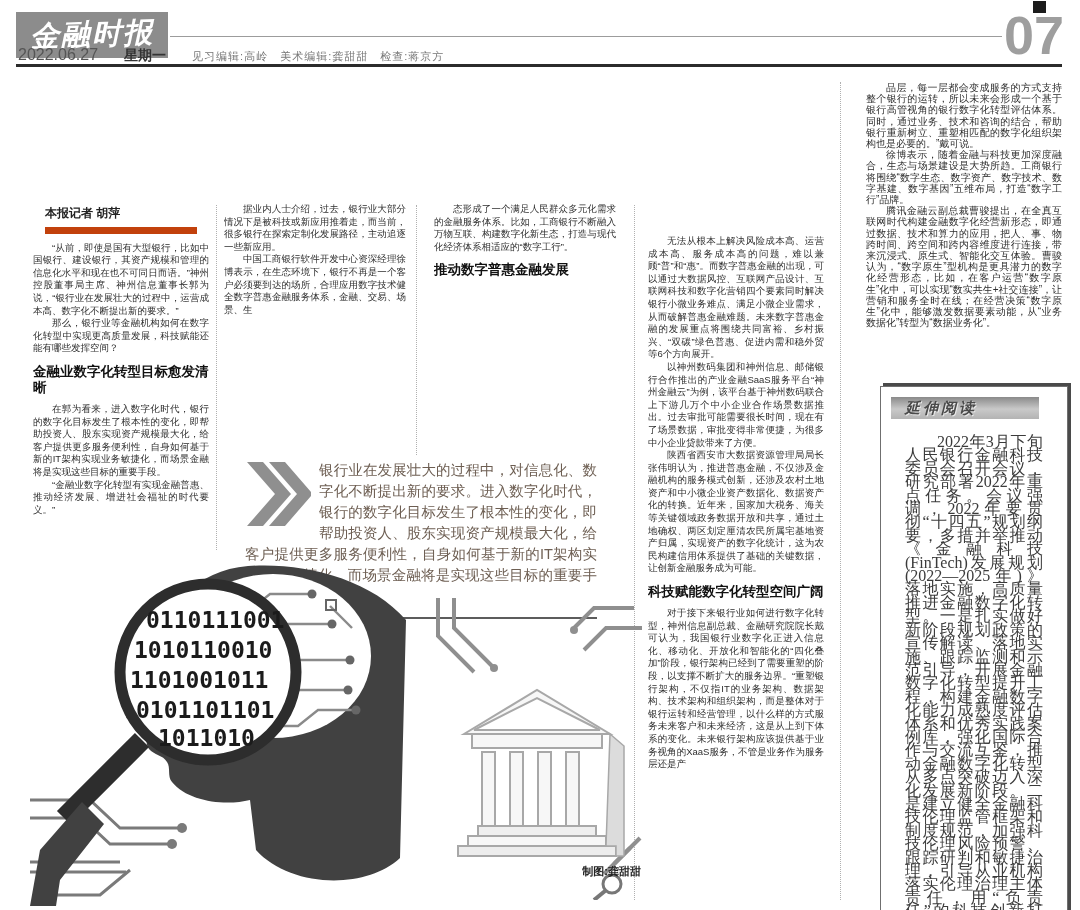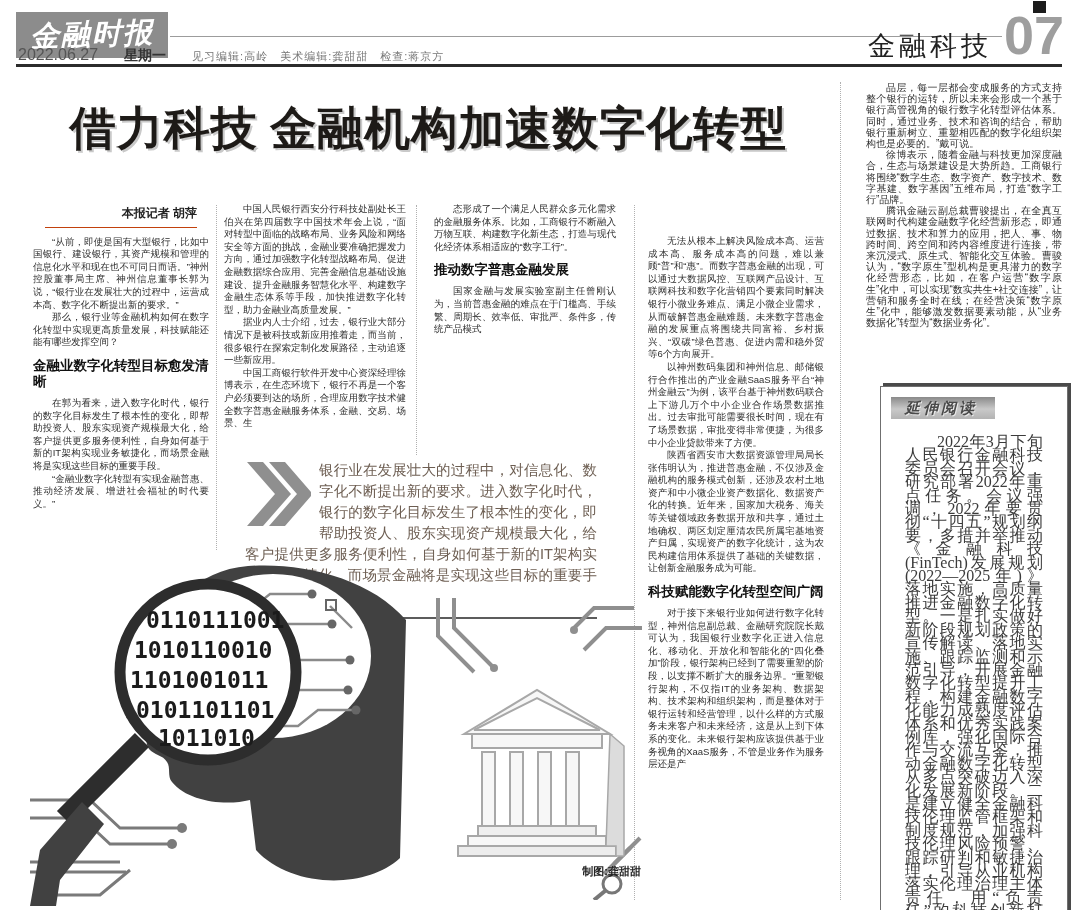--- a/index.html
+++ b/index.html
@@ -27,37 +27,37 @@
   
   .col{position:absolute;top:203px;font-size:9.5px;line-height:12.6px;text-align:justify;overflow:hidden;}
   .col p{margin:0;text-indent:2em;}
   .subhead{font-size:13.5px;font-weight:bold;color:#111;text-align:left;text-indent:0 !important;
            margin:9px 0 7px 0 !important;line-height:16px;}
   #col1{left:33px;width:176px;height:352px;}
   #col2{left:224px;width:182px;height:255px;}
   #col3{left:434px;width:182px;height:256px;}
   #col4{left:648px;width:176px;height:700px;margin-top:32px;}
   #col5{left:866px;top:82px;width:196px;height:300px;font-size:10px;line-height:11.2px;}
-  .byline{ text-align:right;font-size:12px;font-weight:bold;color:#222;text-indent:0 !important;
-           padding:4px 0 7px 0;margin:0 12px 8px 12px !important;border-bottom:1px solid #c2410c;}
+  .byline{ text-align:left;font-size:12px;font-weight:bold;color:#222;text-indent:0 !important;
+           padding:4px 0 7px 0;margin:0 12px 8px 12px !important;border-bottom:7px solid #c2410c;}
   
   .vdots{position:absolute;width:0;border-left:1px dotted #b0b0b0;}
   
   .pull-quote{position:absolute;left:245px;top:460px;width:352px;color:#6d5e52;
               font-size:14.5px;line-height:21px;text-align:justify;
               border-bottom:2px solid #5c5c5c;padding-bottom:10px;}
   .pq-chevron{float:left;margin:2px 8px 2px 0;}
   
   .illu{position:absolute;}
   .caption{position:absolute;left:545px;top:864px;width:96px;text-align:right;
            font-size:11px;font-weight:bold;color:#222;}
   
   .sidebar{position:absolute;left:880px;top:386px;width:170px;padding:8px;
            border:1px solid #6f6f6f;box-shadow:3px -3px 0 #4a4a4a;background:#fff;}
-  .sb-banner{width:104px;height:22px;margin:2px 0 9px 2px;
+  .sb-banner{width:148px;height:22px;margin:2px 0 9px 2px;
              background:linear-gradient(180deg,#8a8a8a 0%,#c9c9c9 55%,#b3b3b3 100%);
              display:flex;align-items:center;}
   .sb-banner span{font-family:"DejaVu Serif",serif;font-style:italic;font-weight:bold;font-size:15px;
                   color:#4a4a4a;letter-spacing:3px;padding-left:14px;text-shadow:1px 1px 0 #e8e8e8;}
   .sb-body{font-family:Liberation Serif, serif;font-size:16px;line-height:13.4px;color:#3b3b3b;
            text-align:justify;text-indent:2em;margin:16px;}
   .sb-credit{font-family:"Liberation Serif",serif;font-size:11px;font-weight:bold;color:#333;
              text-align:right;margin-top:2px;}
 </style>
 </head>
@@ -67,51 +67,47 @@
 
   <div class="logo-box">
     <span class="logo-text">金融时报</span>
   </div>
   <div class="thin-rule"></div>
   <div class="date-row">
     <span class="date-txt">2022.06.27</span>
     <span class="weekday-txt">星期一</span>
     <span class="editors-txt">见习编辑:高岭　美术编辑:龚甜甜　检查:蒋京方</span>
   </div>
-  <div class="section-title">金融科技</div>
   <div class="page-num-marker"></div>
   <div class="page-num">07</div>
   <div class="header-rule"></div>
 
-  <div class="headline">借力科技 金融机构加速数字化转型</div>
 
   <div class="vdots" style="left:216px;top:205px;height:345px;"></div>
   <div class="vdots" style="left:416px;top:205px;height:250px;"></div>
   <div class="vdots" style="left:634px;top:205px;height:695px;"></div>
   <div class="vdots" style="left:840px;top:82px;height:818px;"></div>
 
   <div class="col" id="col1">
     <p class="byline">本报记者 胡萍</p>
     <p>“从前，即使是国有大型银行，比如中国银行、建设银行，其资产规模和管理的信息化水平和现在也不可同日而语。”神州控股董事局主席、神州信息董事长郭为说，“银行业在发展壮大的过程中，运营成本高、数字化不断提出新的要求。”</p>
     <p>那么，银行业等金融机构如何在数字化转型中实现更高质量发展，科技赋能还能有哪些发挥空间？</p>
     <p class="subhead">金融业数字化转型目标愈发清晰</p>
     <p>在郭为看来，进入数字化时代，银行的数字化目标发生了根本性的变化，即帮助投资人、股东实现资产规模最大化，给客户提供更多服务便利性，自身如何基于新的IT架构实现业务敏捷化，而场景金融将是实现这些目标的重要手段。</p>
     <p>“金融业数字化转型有实现金融普惠、推动经济发展、增进社会福祉的时代要义。”</p>
   </div>
 
   <div class="col" id="col2">
-    <p>中国人民银行西安分行科技处副处长王伯兴在第四届数字中国技术年会上说，“面对转型中面临的战略布局、业务风险和网络安全等方面的挑战，金融业要准确把握发力方向，通过加强数字化转型战略布局、促进金融数据综合应用、完善金融信息基础设施建设、提升金融服务智慧化水平、构建数字金融生态体系等手段，加快推进数字化转型，助力金融业高质量发展。”</p>
     <p>据业内人士介绍，过去，银行业大部分情况下是被科技或新应用推着走，而当前，很多银行在探索定制化发展路径，主动追逐一些新应用。</p>
     <p>中国工商银行软件开发中心资深经理徐博表示，在生态环境下，银行不再是一个客户必须要到达的场所，合理应用数字技术健全数字普惠金融服务体系，金融、交易、场景、生</p>
   </div>
 
   <div class="col" id="col3">
     <p>态形成了一个满足人民群众多元化需求的金融服务体系。比如，工商银行不断融入万物互联、构建数字化新生态，打造与现代化经济体系相适应的“数字工行”。</p>
     <p class="subhead">推动数字普惠金融发展</p>
-    <p>国家金融与发展实验室副主任曾刚认为，当前普惠金融的难点在于门槛高、手续繁、周期长、效率低、审批严、条件多，传统产品模式</p>
   </div>
 
   <div class="col" id="col4">
     <p>无法从根本上解决风险成本高、运营成本高、服务成本高的问题，难以兼顾“普”和“惠”。而数字普惠金融的出现，可以通过大数据风控、互联网产品设计、互联网科技和数字化营销四个要素同时解决银行小微业务难点、满足小微企业需求，从而破解普惠金融难题。未来数字普惠金融的发展重点将围绕共同富裕、乡村振兴、“双碳”绿色普惠、促进内需和稳外贸等6个方向展开。</p>
     <p>以神州数码集团和神州信息、邮储银行合作推出的产业金融SaaS服务平台“神州金融云”为例，该平台基于神州数码联合上下游几万个中小企业合作场景数据推出。过去审批可能需要很长时间，现在有了场景数据，审批变得非常便捷，为很多中小企业贷款带来了方便。</p>
     <p>陕西省西安市大数据资源管理局局长张伟明认为，推进普惠金融，不仅涉及金融机构的服务模式创新，还涉及农村土地资产和中小微企业资产数据化、数据资产化的转换。近年来，国家加大税务、海关等关键领域政务数据开放和共享，通过土地确权、两区划定厘清农民所属宅基地资产归属，实现资产的数字化统计，这为农民构建信用体系提供了基础的关键数据，让创新金融服务成为可能。</p>
     <p class="subhead">科技赋能数字化转型空间广阔</p>
     <p>对于接下来银行业如何进行数字化转型，神州信息副总裁、金融研究院院长戴可认为，我国银行业数字化正进入信息化、移动化、开放化和智能化的“四化叠加”阶段，银行架构已经到了需要重塑的阶段，以支撑不断扩大的服务边界。“重塑银行架构，不仅指IT的业务架构、数据架构、技术架构和组织架构，而是整体对于银行运转和经营管理，以什么样的方式服务未来客户和未来经济，这是从上到下体系的变化。未来银行架构应该提供基于业务视角的XaaS服务，不管是业务作为服务层还是产</p>
   </div>
 

